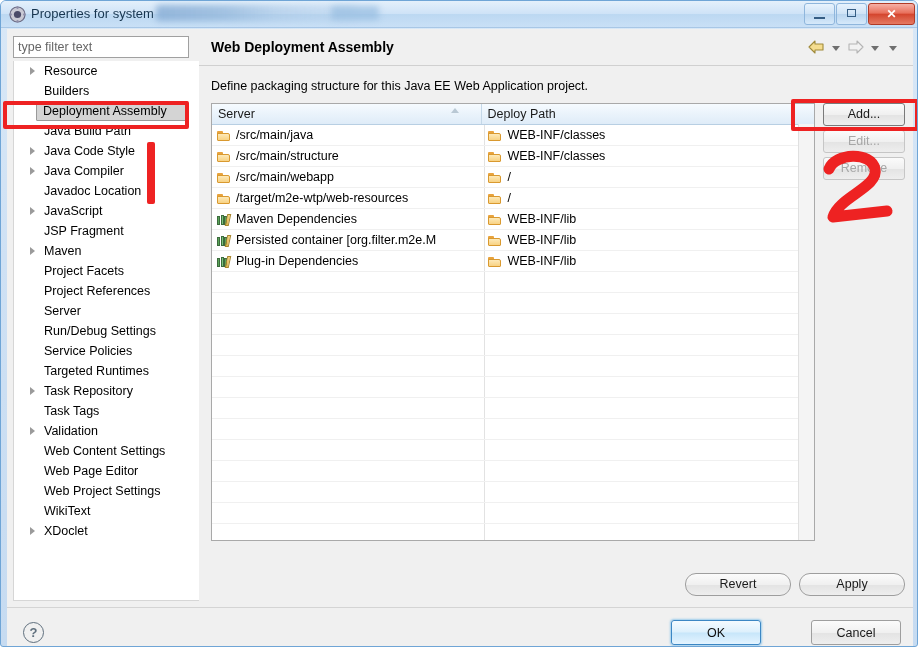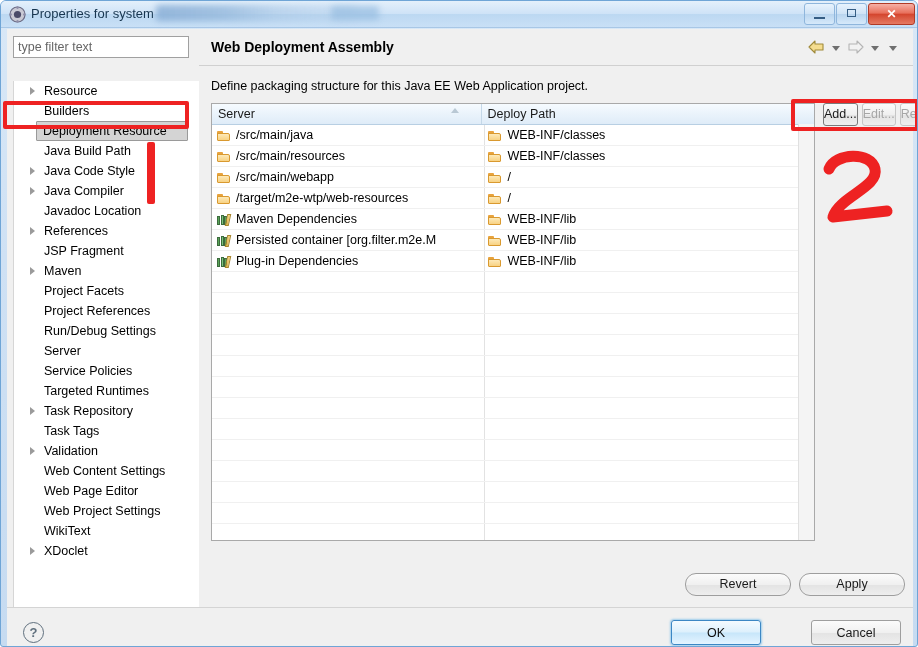--- a/index.html
+++ b/index.html
@@ -125,21 +125,20 @@
 
   .tree {
     position: absolute;
     left: 6px; top: 32px;
     width: 202px; height: 540px;
     background: #fff;
     border: 1px solid #d6d6d6;
     border-top: none;
     box-sizing: border-box;
     overflow: hidden;
-    margin-top: 20px;
   }
   .tree-item {
     position: relative;
     height: 20px;
     line-height: 20px;
     padding-left: 30px;
     white-space: nowrap;
     font-size: 12.5px;
     color: #000;
   }
@@ -307,21 +306,21 @@
     width: 15px; height: 416px;
     background: #f4f4f4;
     border-left: 1px solid #e0e0e0;
   }
 
   
   .side-btns {
     position: absolute;
     left: 624px; top: 74px;
     width: 82px;
-    display: flex; flex-direction: row; gap: 4px;
+    display: flex; flex-direction: column; gap: 4px;
   }
   .btn {
     height: 23px;
     box-sizing: border-box;
     border: 1px solid #9e9e9e;
     border-radius: 3px;
     background: linear-gradient(to bottom, #fbfbfb 0%, #f0f0f0 50%, #e3e3e3 51%, #eeeeee 100%);
     font-family: "Liberation Sans", sans-serif;
     font-size: 12.5px;
     color: #1a1a1a;
@@ -441,32 +440,32 @@
 
   <div class="body-area">
 
     <div class="filter-wrap">
       <input class="filter-input" type="text" placeholder="type filter text" style="">
     </div>
 
     <div class="tree" id="tree">
         <div class="tree-item"><span class="arrow"></span><span>Resource</span></div>
         <div class="tree-item"><span>Builders</span></div>
-        <div class="tree-item sel"><span>Deployment Resource</span></div>
+        <div class="tree-item sel"><span>Deployment Assembly</span></div>
         <div class="tree-item"><span>Java Build Path</span></div>
         <div class="tree-item"><span class="arrow"></span><span>Java Code Style</span></div>
         <div class="tree-item"><span class="arrow"></span><span>Java Compiler</span></div>
         <div class="tree-item"><span>Javadoc Location</span></div>
-        <div class="tree-item"><span class="arrow"></span><span>References</span></div>
+        <div class="tree-item"><span class="arrow"></span><span>JavaScript</span></div>
         <div class="tree-item"><span>JSP Fragment</span></div>
         <div class="tree-item"><span class="arrow"></span><span>Maven</span></div>
         <div class="tree-item"><span>Project Facets</span></div>
         <div class="tree-item"><span>Project References</span></div>
+        <div class="tree-item"><span>Server</span></div>
         <div class="tree-item"><span>Run/Debug Settings</span></div>
-        <div class="tree-item"><span>Server</span></div>
         <div class="tree-item"><span>Service Policies</span></div>
         <div class="tree-item"><span>Targeted Runtimes</span></div>
         <div class="tree-item"><span class="arrow"></span><span>Task Repository</span></div>
         <div class="tree-item"><span>Task Tags</span></div>
         <div class="tree-item"><span class="arrow"></span><span>Validation</span></div>
         <div class="tree-item"><span>Web Content Settings</span></div>
         <div class="tree-item"><span>Web Page Editor</span></div>
         <div class="tree-item"><span>Web Project Settings</span></div>
         <div class="tree-item"><span>WikiText</span></div>
         <div class="tree-item"><span class="arrow"></span><span>XDoclet</span></div>
@@ -503,21 +502,21 @@
           <div class="th c2">
             <span>Deploy Path</span>
           </div>
         </div>
         <div id="tbody">
             <div class="trow">
               <div class="td c1"><span class="ic"><span class="folder"></span></span><span>/src/main/java</span></div>
               <div class="td c2"><span class="ic"><span class="folder"></span></span><span>WEB-INF/classes</span></div>
             </div>
             <div class="trow">
-              <div class="td c1"><span class="ic"><span class="folder"></span></span><span>/src/main/resources</span></div>
+              <div class="td c1"><span class="ic"><span class="folder"></span></span><span>/src/main/structure</span></div>
               <div class="td c2"><span class="ic"><span class="folder"></span></span><span>WEB-INF/classes</span></div>
             </div>
             <div class="trow">
               <div class="td c1"><span class="ic"><span class="folder"></span></span><span>/src/main/webapp</span></div>
               <div class="td c2"><span class="ic"><span class="folder"></span></span><span>/</span></div>
             </div>
             <div class="trow">
               <div class="td c1"><span class="ic"><span class="folder"></span></span><span>/target/m2e-wtp/web-resources</span></div>
               <div class="td c2"><span class="ic"><span class="folder"></span></span><span>/</span></div>
             </div>

